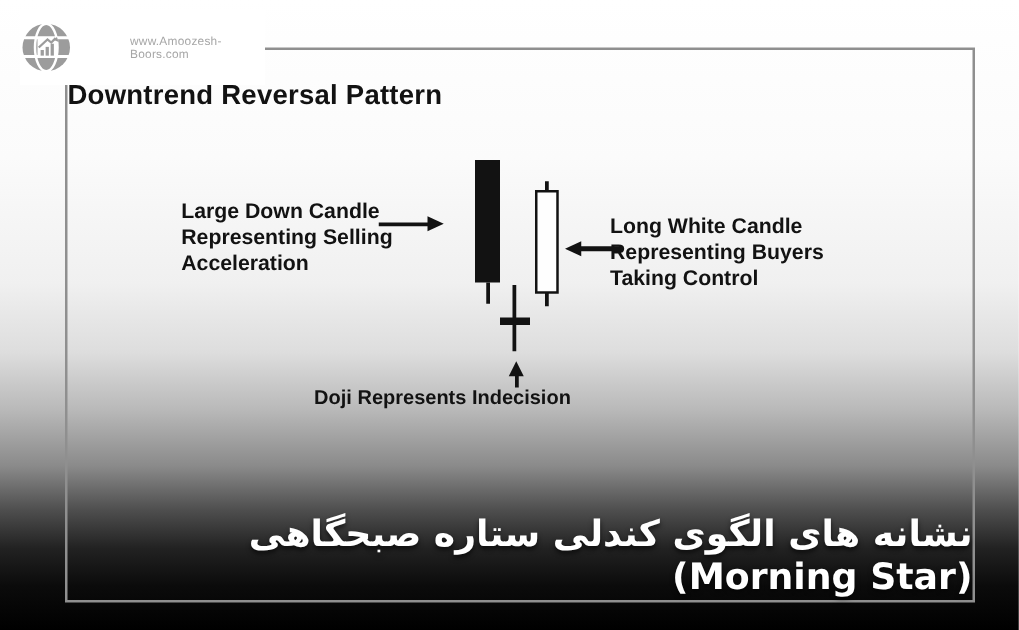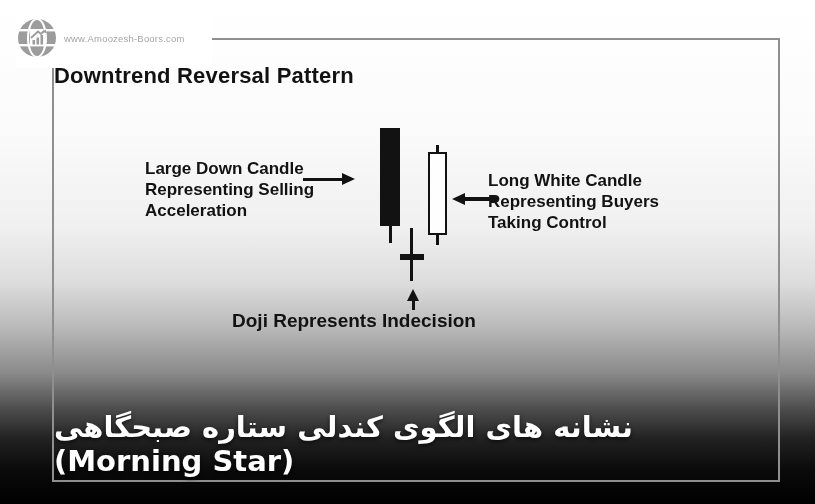--- a/index.html
+++ b/index.html
@@ -20,46 +20,46 @@
     background:transparent;
   }
 
   
   .logo{
     left:16px;top:8px;width:196px;height:60px;background:#ffffff;
     display:flex;align-items:center;gap:6px;z-index:5;
   }
   .logo-text{display:flex;flex-direction:column;align-items:flex-start;line-height:1.05;}
   .brand{font-family:"DejaVu Sans",sans-serif;font-weight:bold;font-size:16px;color:#9a9a9a;direction:rtl;}
-  .brand-url{font-size:9.5px;color:#a6a6a6;letter-spacing:.2px;margin-top:2px;}
+  .brand-url{font-size:9.5px;color:#a6a6a6;letter-spacing:.2px;margin-top:2px;margin-left:40px;}
 
   
   .dg-title{left:54px;top:63px;width:724px;text-align:left;
     font-size:22px;font-weight:bold;color:#121212;letter-spacing:.2px;}
   .dg-label{font-size:17px;font-weight:bold;color:#121212;line-height:21px;white-space:pre-line;}
   .label-left{left:145px;top:158px;}
   .label-right{left:488px;top:170px;}
   .label-doji{left:54px;top:310px;width:600px;text-align:center;
-    font-size:19px;font-weight:bold;color:#121212;}
+    font-size:16px;font-weight:bold;color:#121212;}
 
   
   .candle-black{left:380px;top:128px;width:20px;height:98px;background:#121212;}
   .wick{background:#121212;}
   .candle-white{left:428px;top:152px;width:19px;height:83px;background:#fefefe;
     border:2px solid #121212;box-sizing:border-box;}
 
   
   .aline{background:#121212;}
   .head-right{width:0;height:0;border-top:6px solid transparent;border-bottom:6px solid transparent;border-left:13px solid #121212;}
   .head-left{width:0;height:0;border-top:6px solid transparent;border-bottom:6px solid transparent;border-right:13px solid #121212;}
   .head-up{width:0;height:0;border-left:6px solid transparent;border-right:6px solid transparent;border-bottom:12px solid #121212;}
 
   
   .footer-caption{
-    left:54px;top:410px;width:724px;text-align:left;direction:rtl;
+    left:54px;top:410px;width:724px;text-align:right;direction:rtl;
     font-family:"DejaVu Sans",sans-serif;font-weight:bold;font-size:29px;
     color:#ffffff;text-shadow:0 2px 4px rgba(0,0,0,.65);letter-spacing:0;
   }
 </style>
 </head>
 <body>
 
 <div class="abs frame"></div>
 
 <div class="abs logo">

